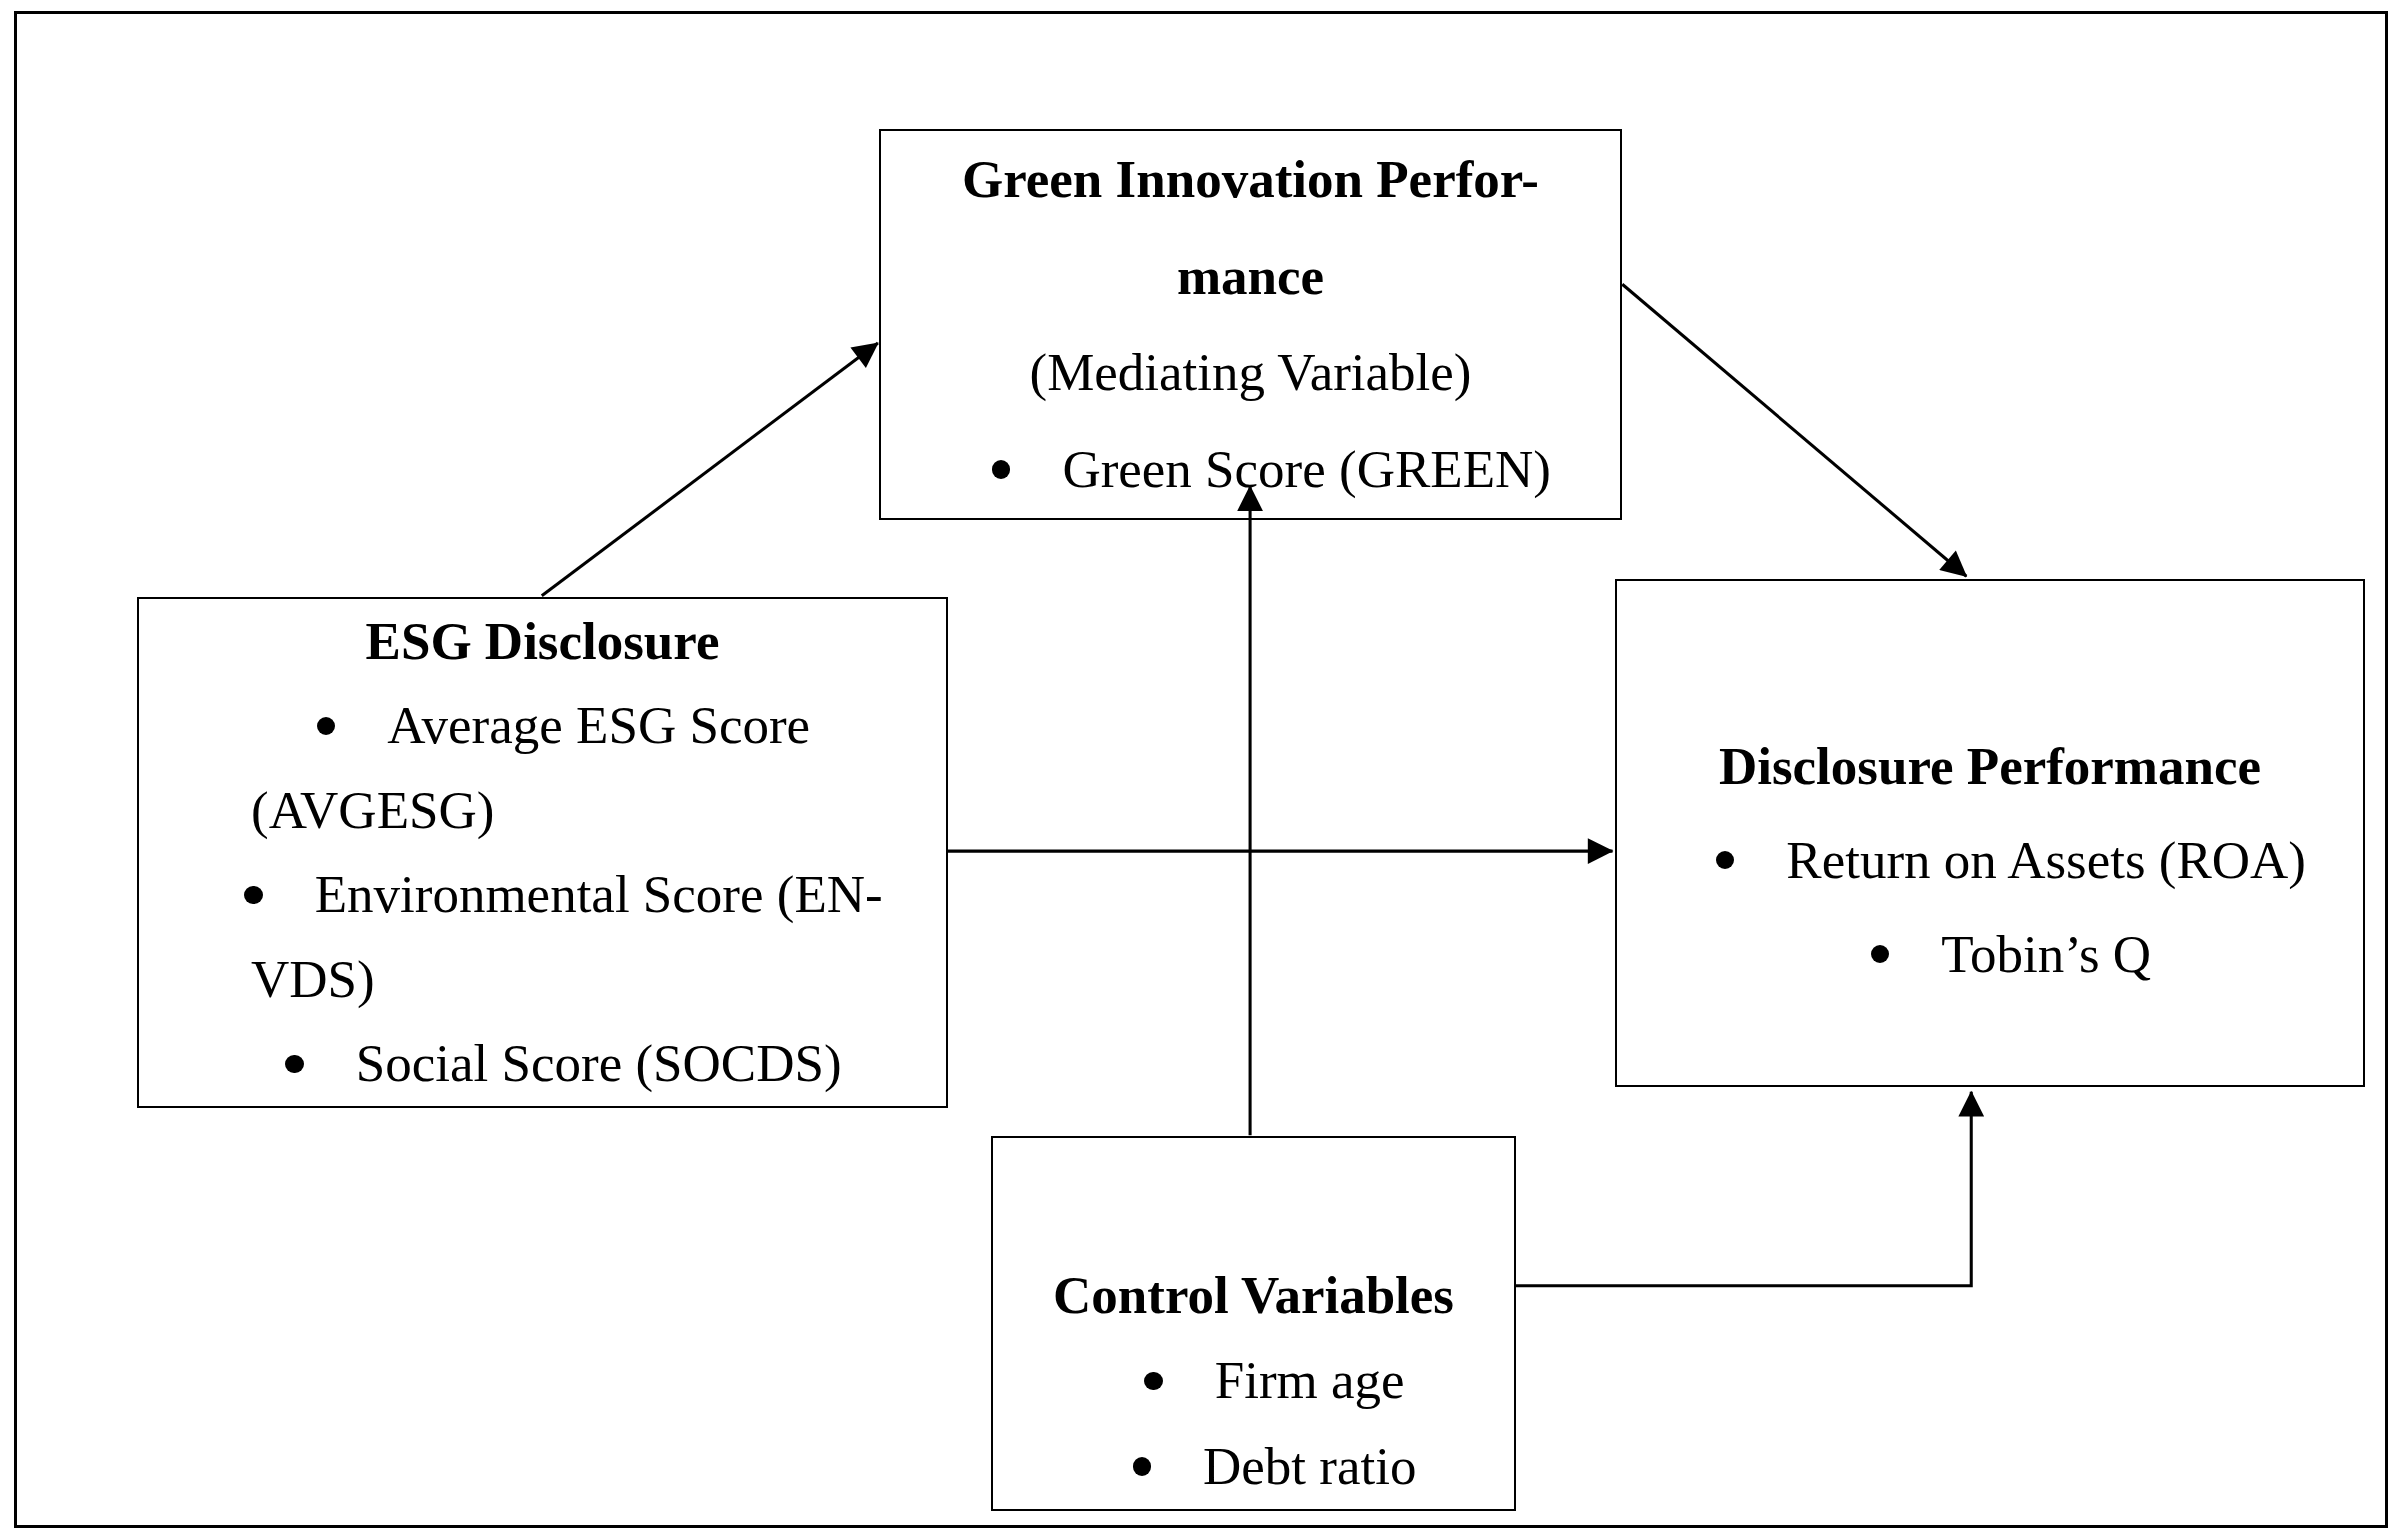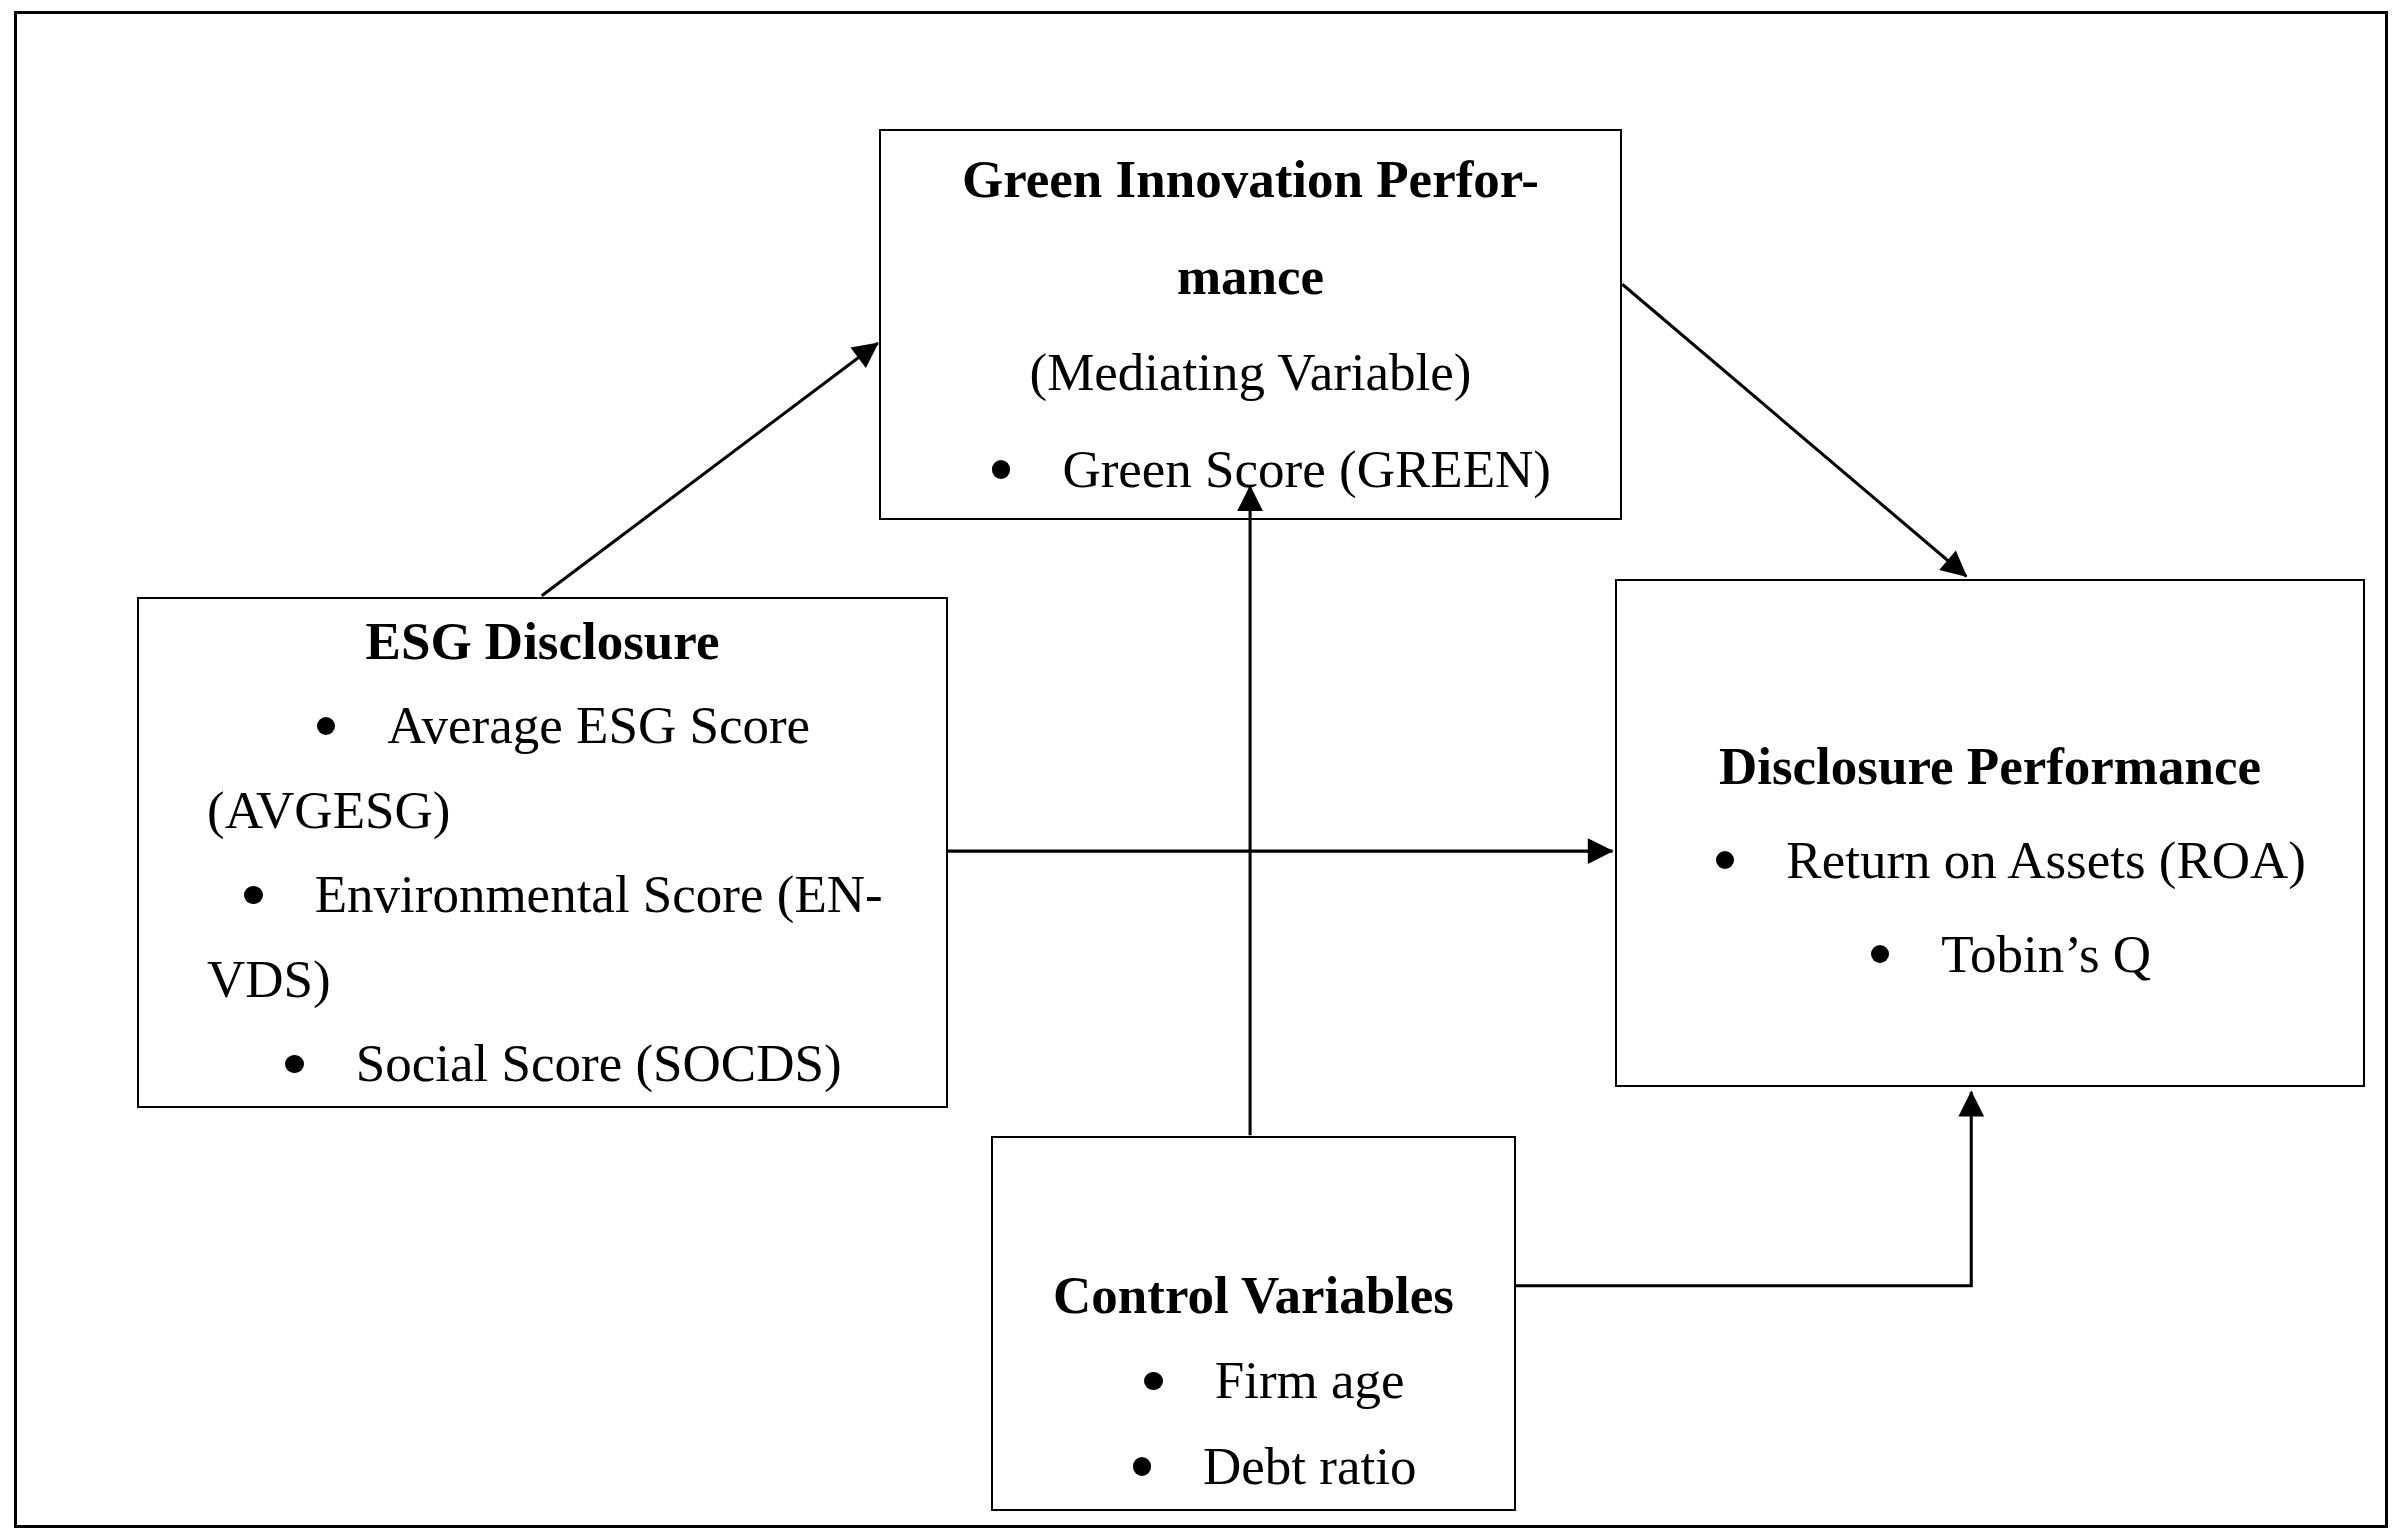--- a/index.html
+++ b/index.html
@@ -37,21 +37,21 @@
   .row {
     display: flex;
     align-items: center;
     font-size: 53px;
     line-height: 1;
     white-space: nowrap;
   }
   .row.center { justify-content: center; }
   .row.title  { font-weight: bold; }
   .row.bullet-row { padding-left: 42px; justify-content: center; }
-  .row.cont-row   { padding-left: 68px; }
+  .row.cont-row   { padding-left: 112px; }
   .dot {
     width: 18.4px;
     height: 18.4px;
     border-radius: 50%;
     background: #000000;
     margin-right: 52px;
     flex: 0 0 auto;
   }
   
   .box-green  { left: 879px; top: 92px;  width: 743px; height: 391px; margin-top: 37px; }

